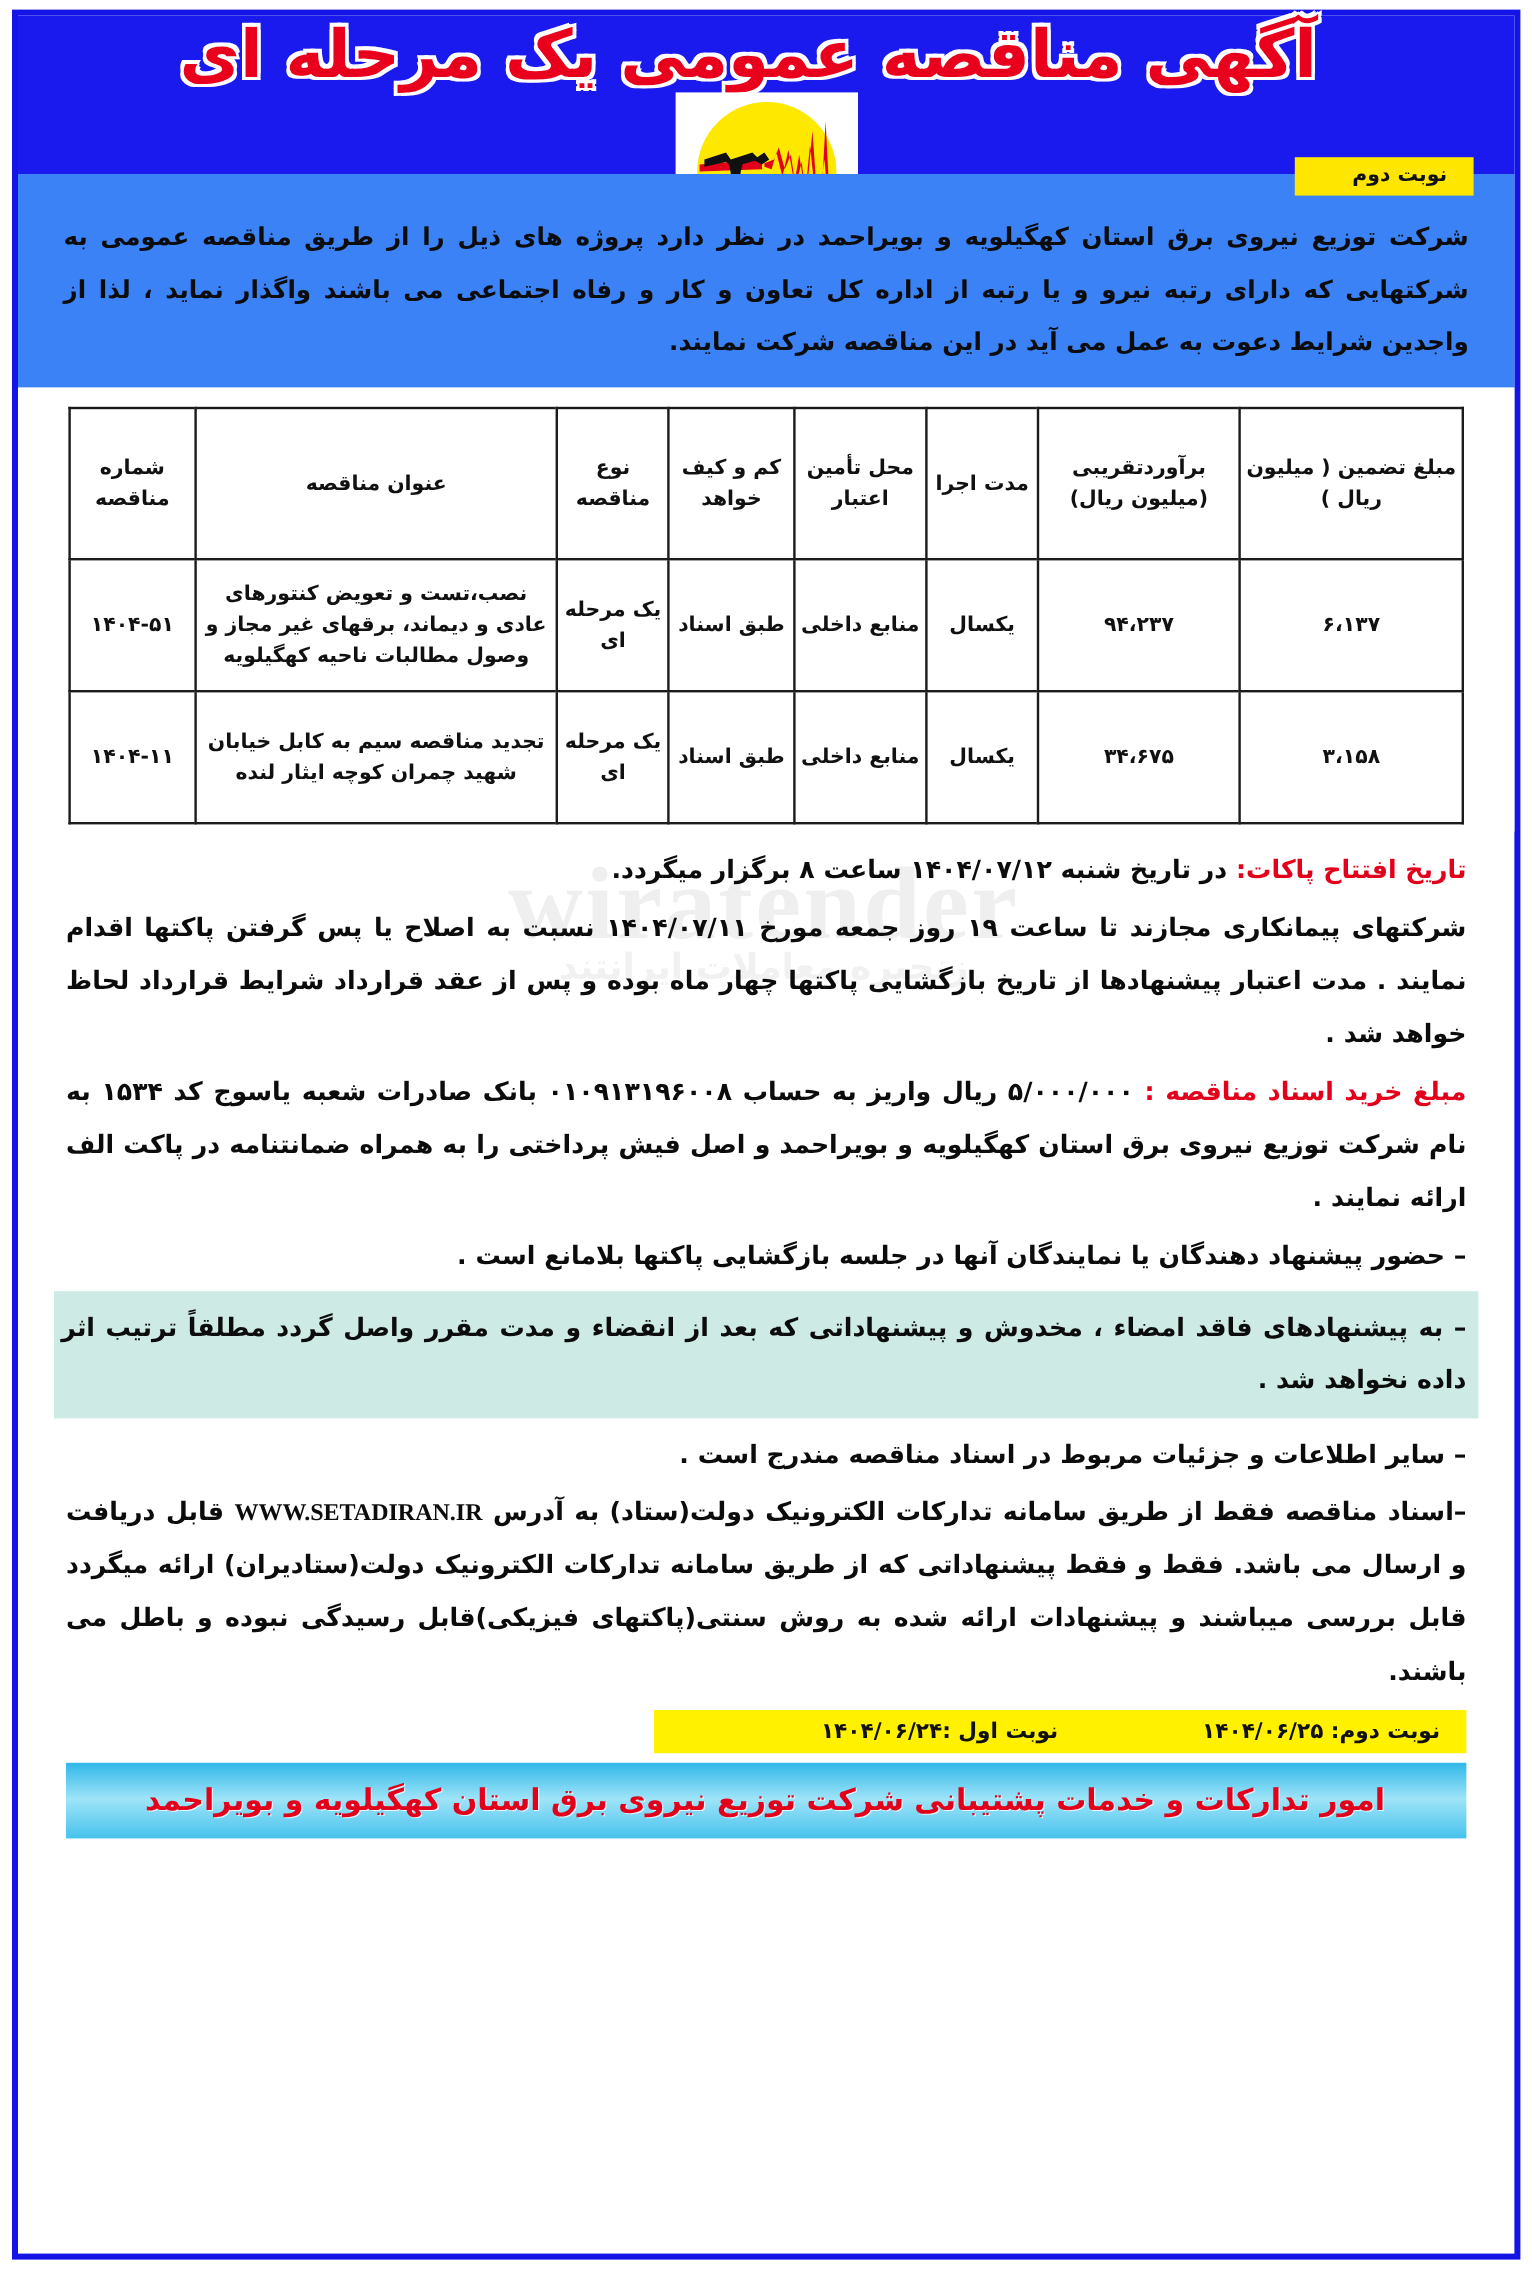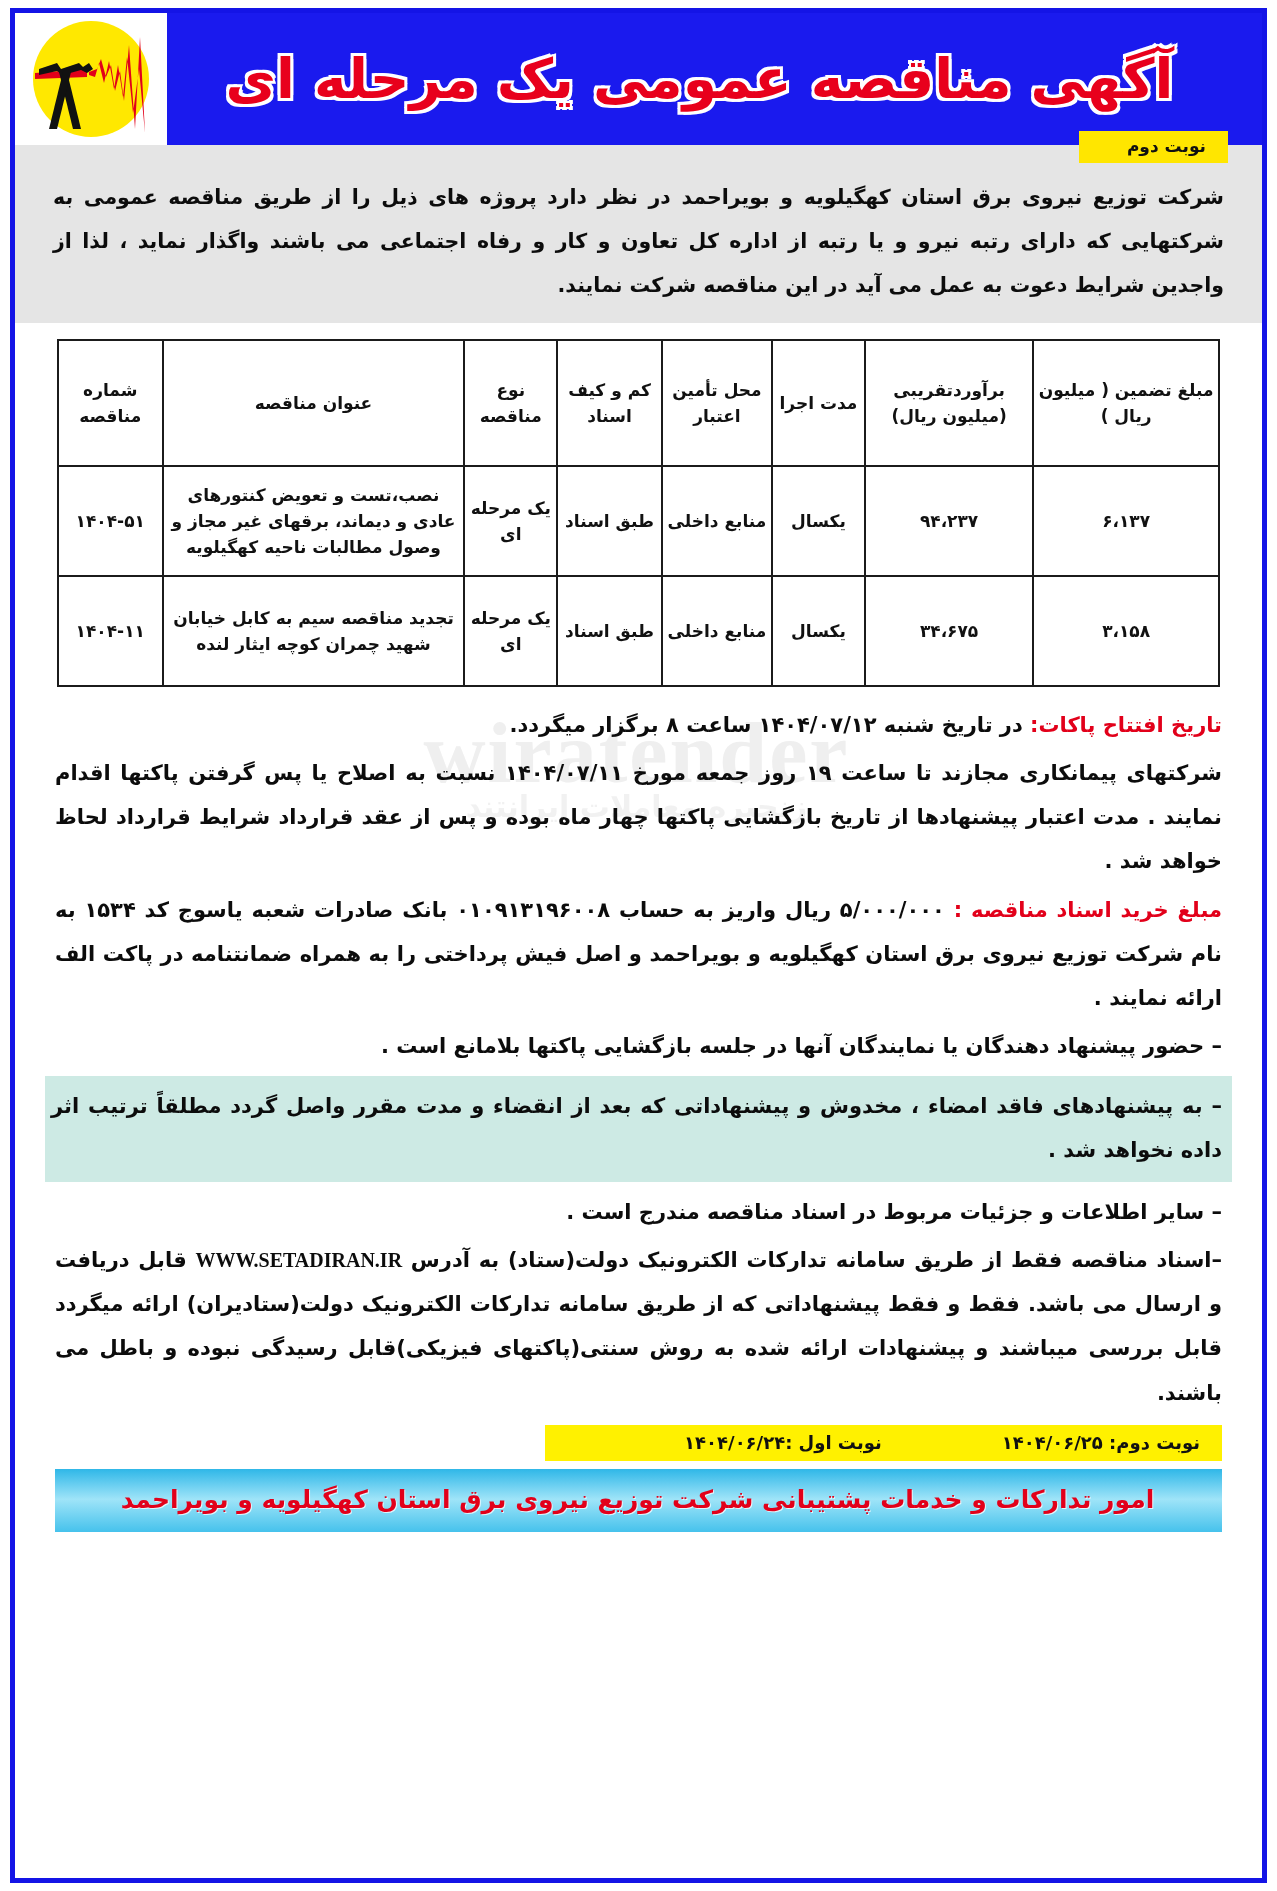--- a/index.html
+++ b/index.html
@@ -30,20 +30,21 @@
 
   
   .header-band{
     position:relative;
     height:132px;
     background:#1a1aee;
     display:flex;
     align-items:center;
     justify-content:flex-start;
     box-sizing:border-box;
+    flex-direction:column;
   }
   .header-title{
     flex:1 1 auto;
     text-align:center;
     color:#e8001c;
     font-size:55px;
     font-weight:bold;
     letter-spacing:0px;
     padding-right:30px;
     text-shadow:
@@ -72,21 +73,21 @@
     color:#111;
     font-size:17px;
     font-weight:bold;
     padding:5px 22px 6px 48px;
     display:inline-block;
     line-height:1.25;
   }
 
   
   .intro{
-    background:#e5e5e5;
+    background:#3b82f6;
     margin:0;
     padding:30px 38px 16px 38px;
     color:#0c0c0c;
     font-size:20.5px;
     font-weight:bold;
     line-height:2.15;
     text-align:justify;
     text-justify:inter-word;
     letter-spacing:0px;
   }
@@ -257,21 +258,21 @@
               <col class="c-type">
               <col class="c-title">
               <col class="c-num">
           </colgroup>
           <thead>
             <tr>
               <th>مبلغ تضمین ( میلیون ریال )</th>
               <th>برآوردتقریبی (میلیون ریال)</th>
               <th>مدت اجرا</th>
               <th>محل تأمین اعتبار</th>
-              <th>کم و کیف اسناد</th>
+              <th>کم و کیف خواهد</th>
               <th>نوع مناقصه</th>
               <th>عنوان مناقصه</th>
               <th>شماره مناقصه</th>
             </tr>
           </thead>
           <tbody>
             <tr>
               <td>۶،۱۳۷</td>
               <td>۹۴،۲۳۷</td>
               <td>یکسال</td>

